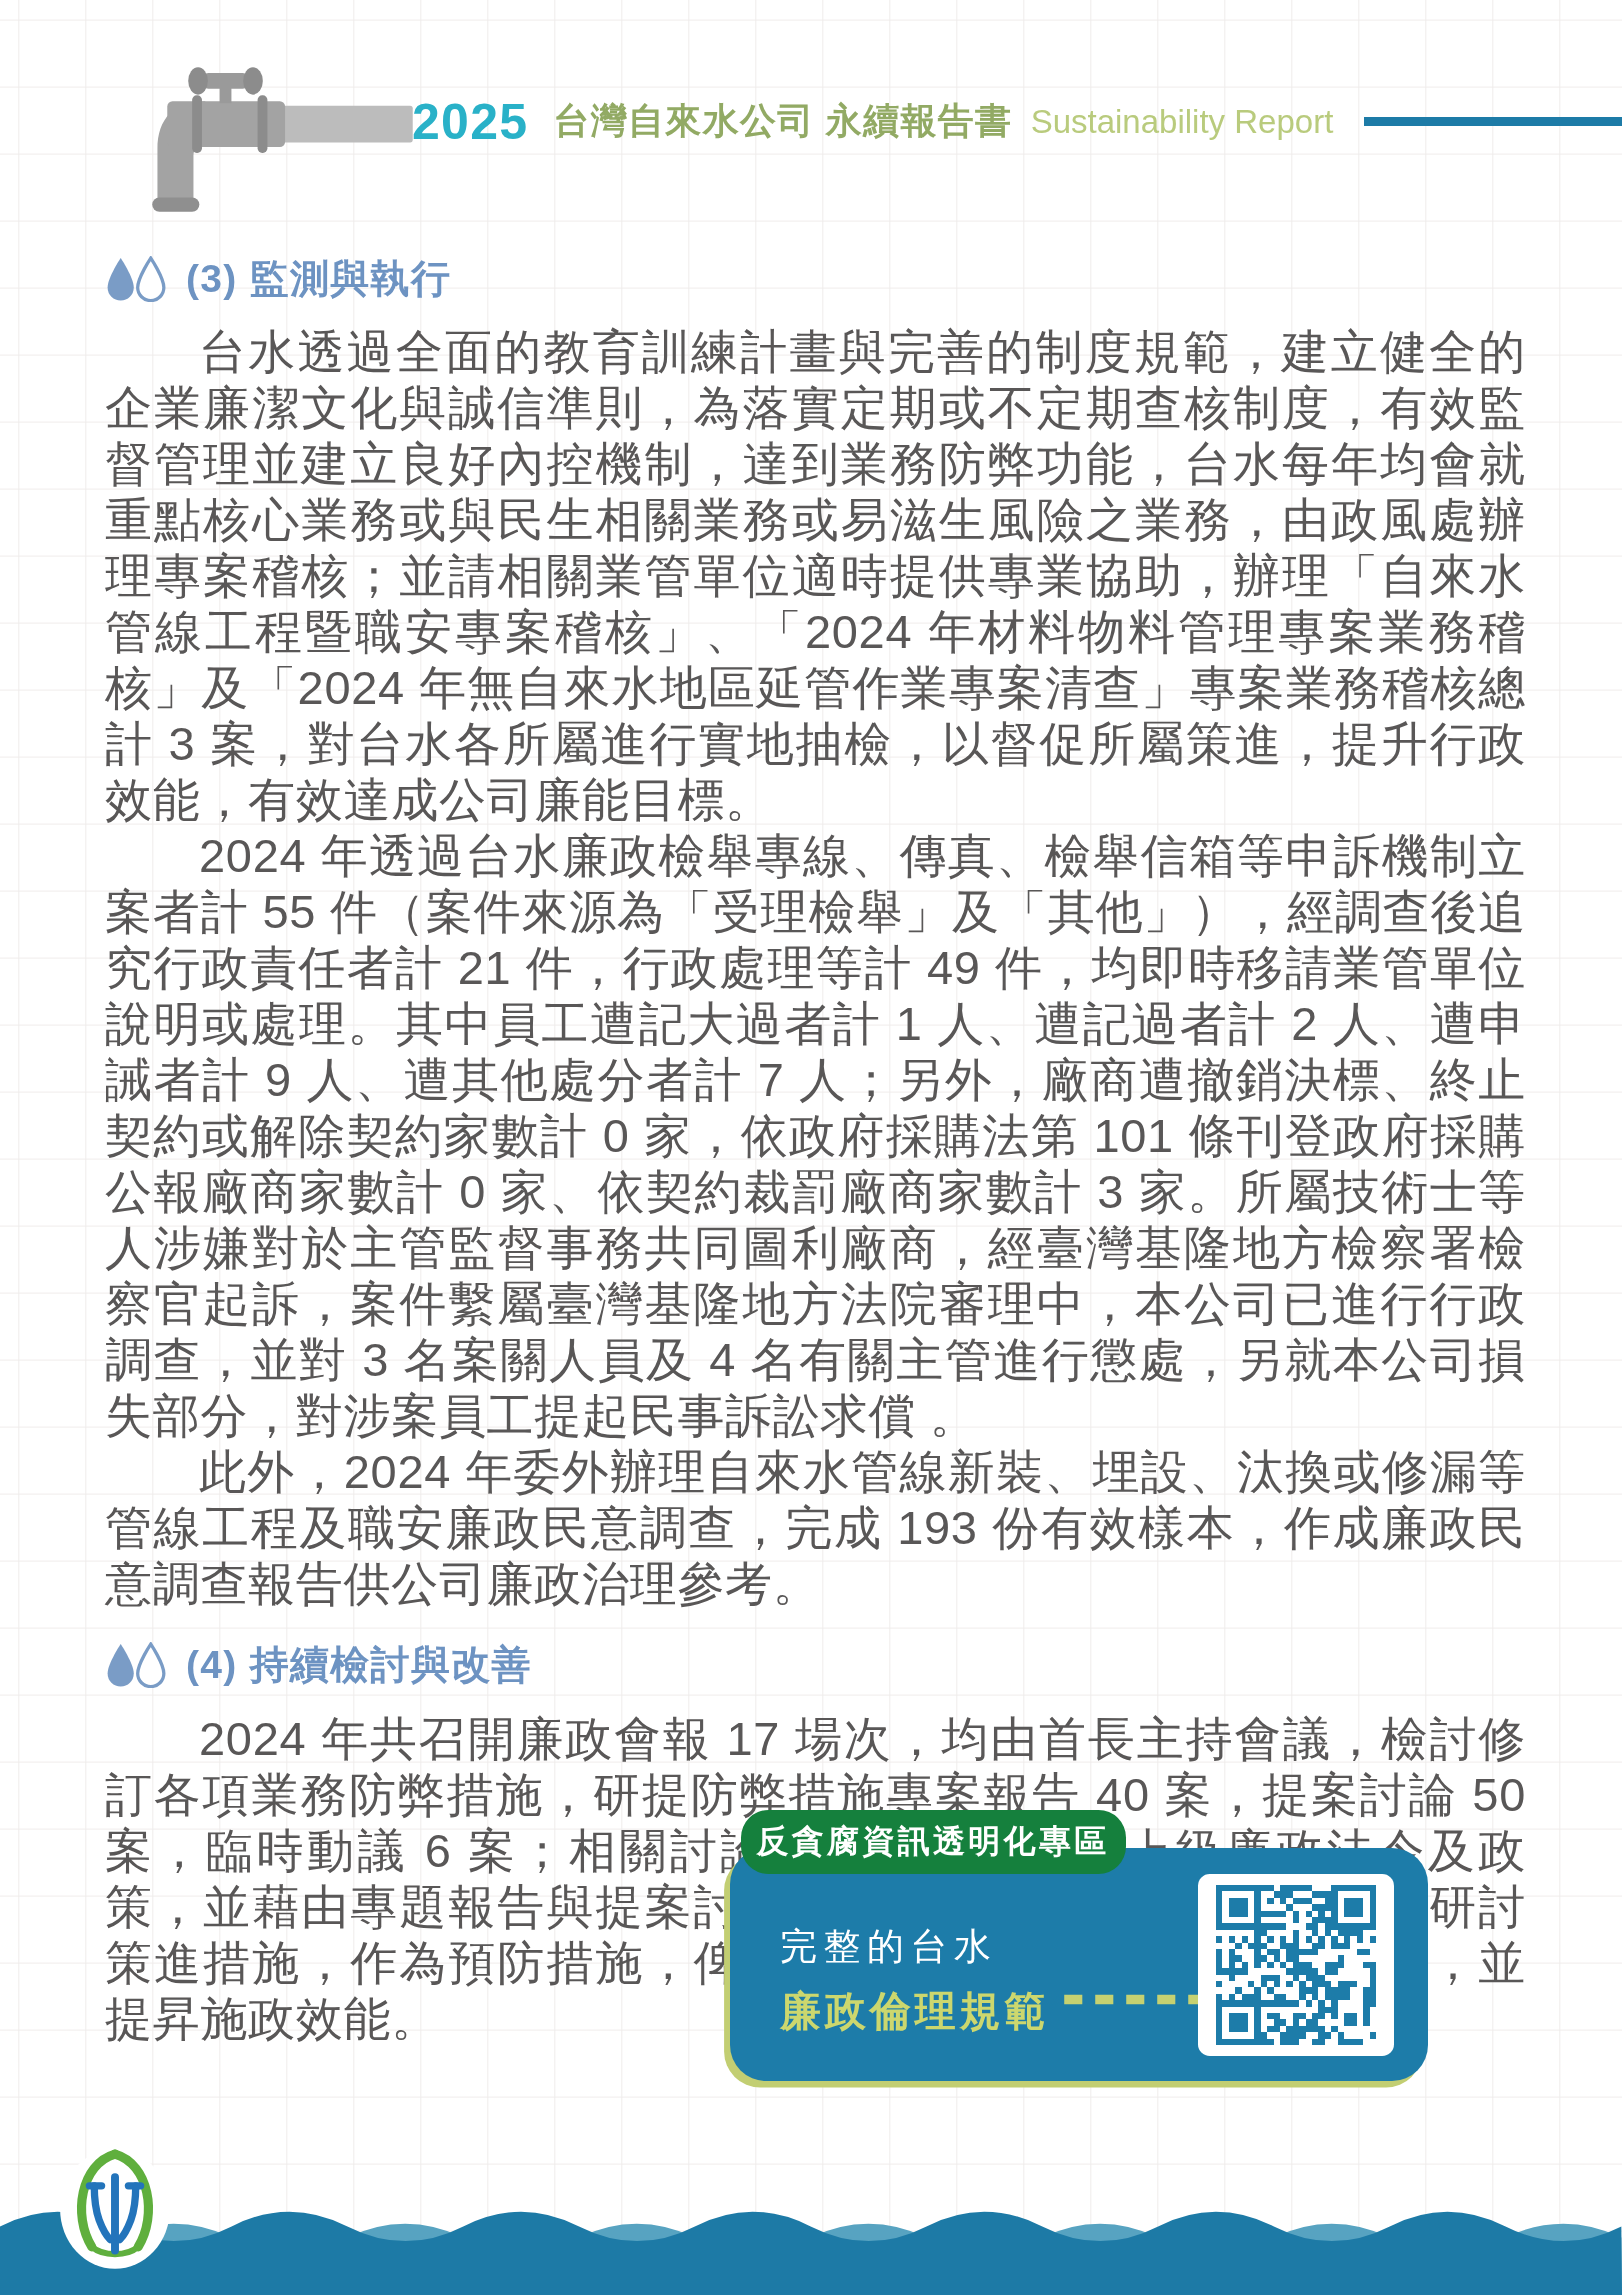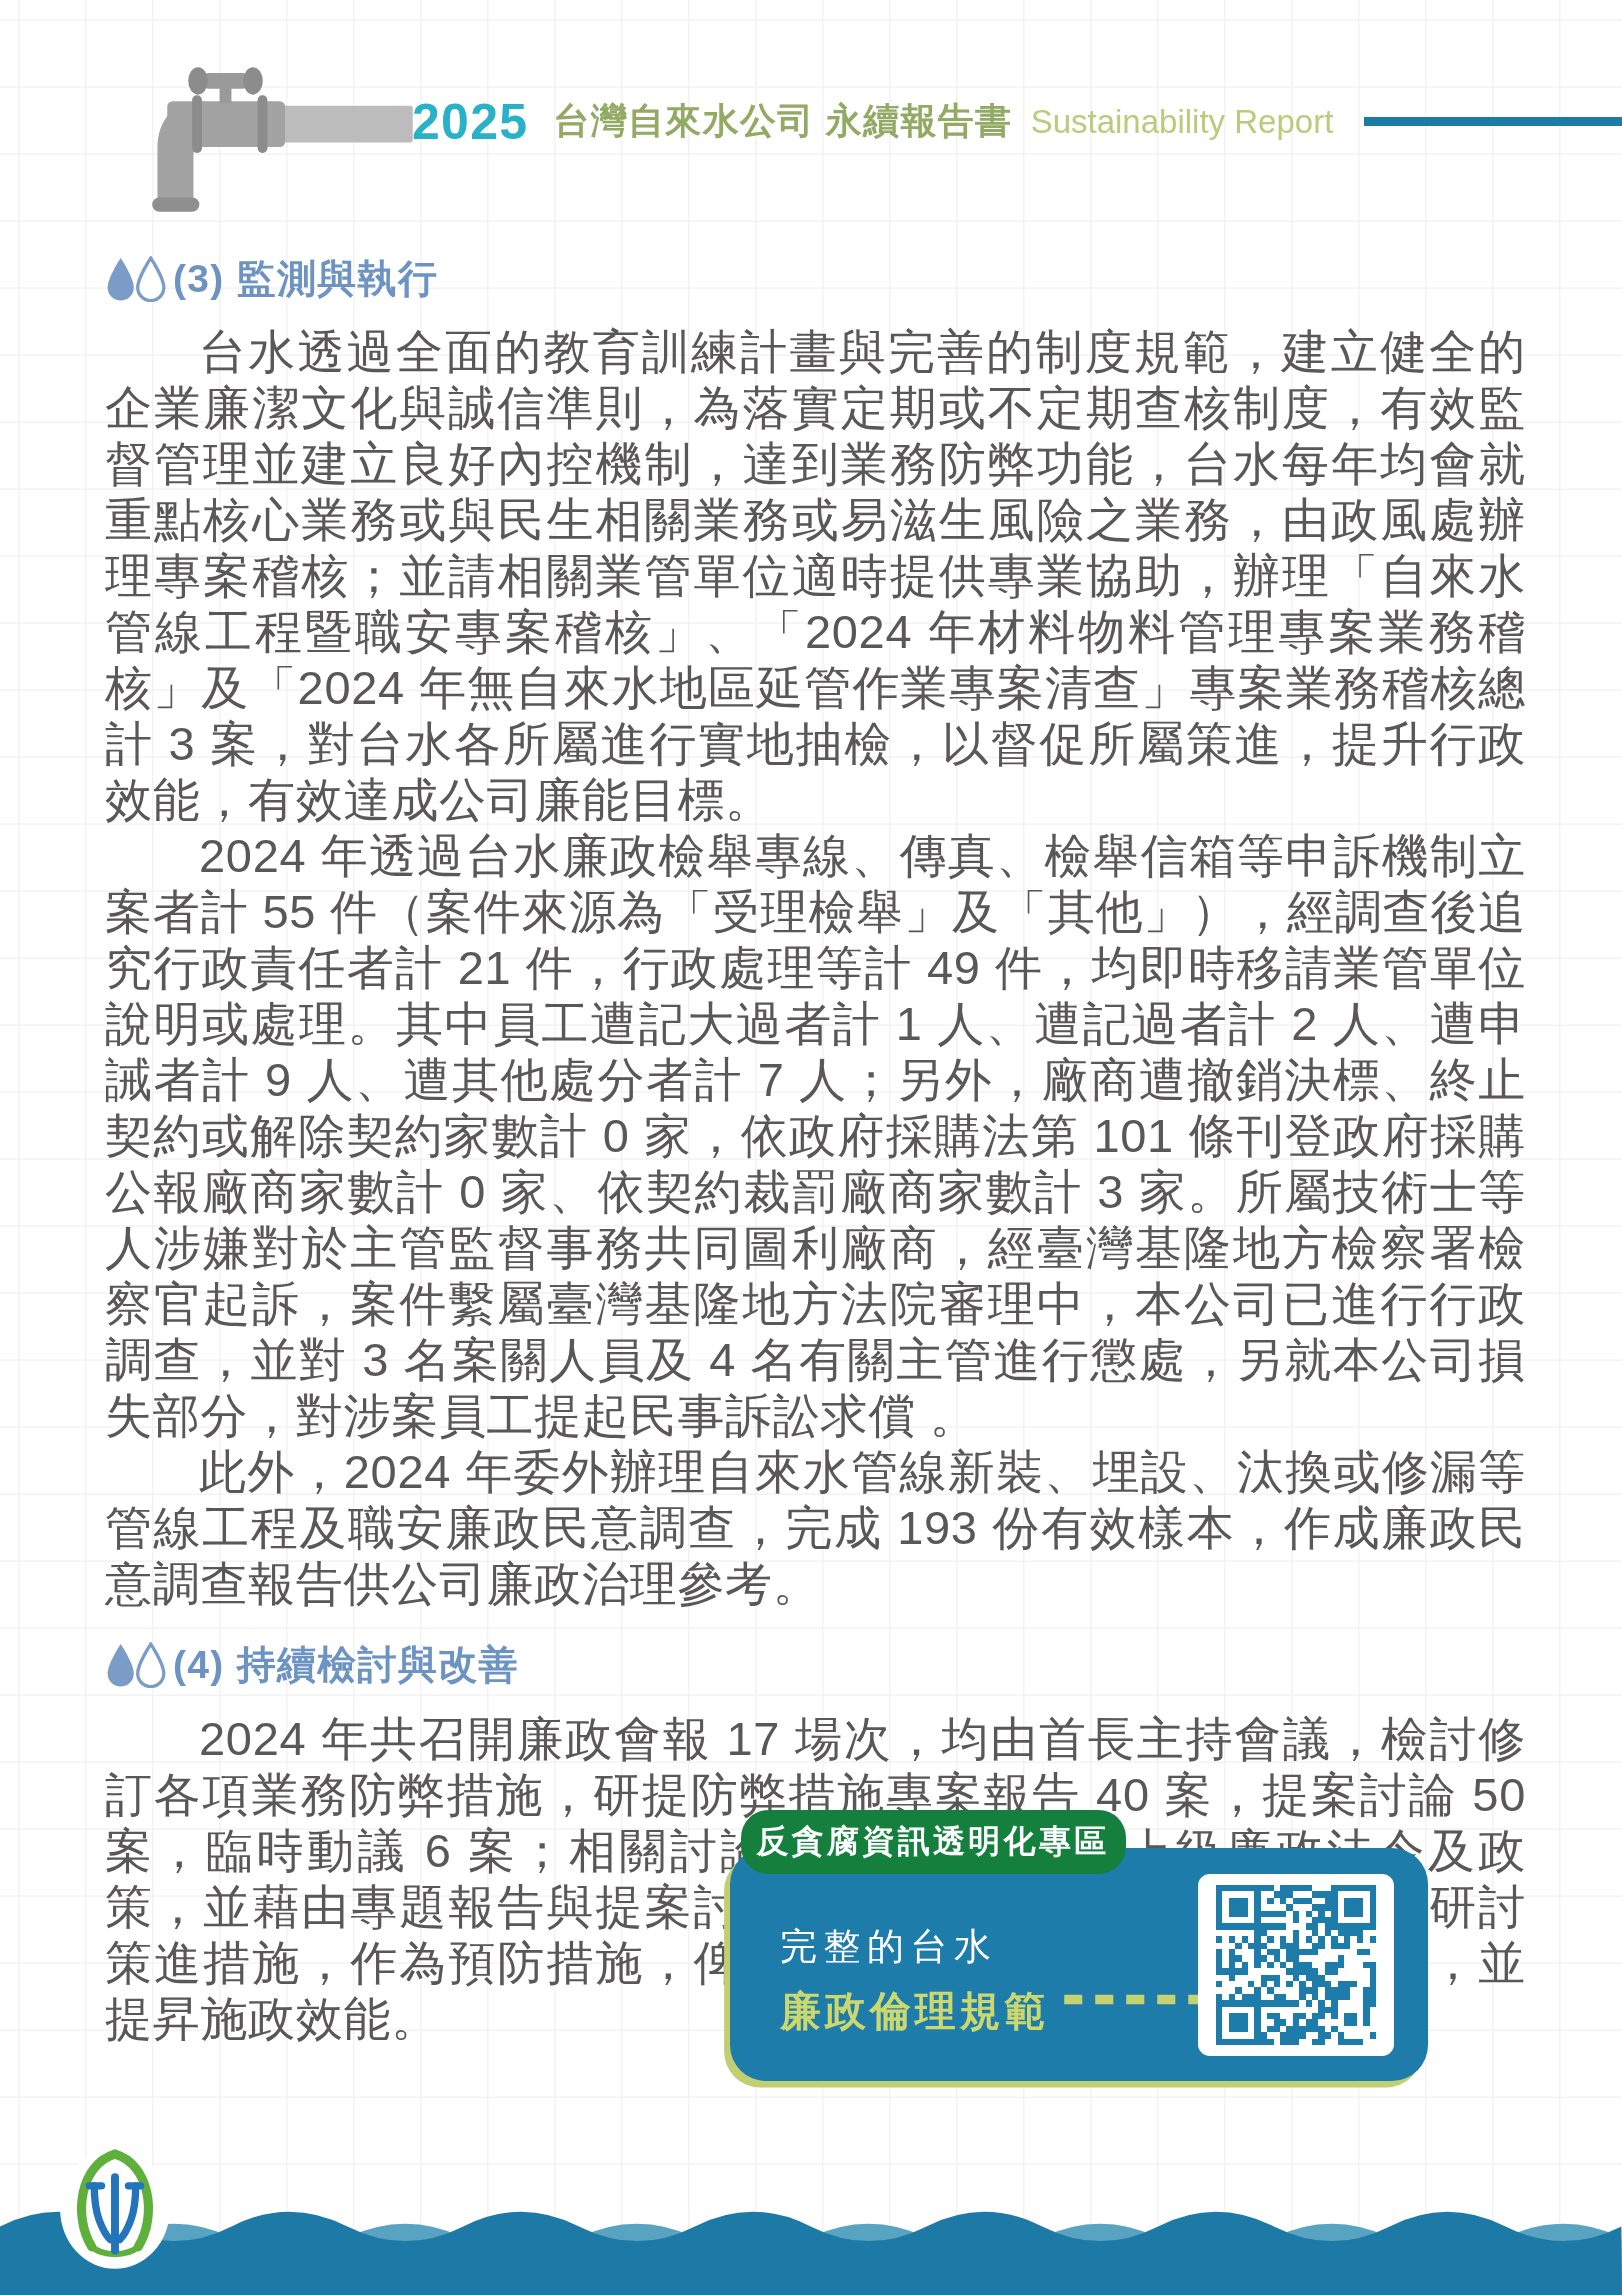--- a/index.html
+++ b/index.html
@@ -18,21 +18,21 @@
   
   .hdr-row{position:absolute;left:412px;right:0;top:90px;height:63px;display:flex;align-items:center;}
   .hdr-year{font-size:50px;font-weight:bold;color:#29b1c8;letter-spacing:1.3px;}
   .hdr-zh{font-size:36px;font-weight:bold;color:#92aa64;margin-left:25px;letter-spacing:1.3px;white-space:nowrap;}
   .hdr-en{font-size:33px;color:#b9cb7d;margin-left:18.3px;white-space:nowrap;}
   .hdr-rule{flex:1;height:9.8px;background:#1d7ba7;margin-left:31px;}
   .faucet{position:absolute;left:128px;top:65px;}
 
   
   .content{position:absolute;left:105px;top:252px;width:1421px;color:#595757;}
-  .sec-heading{display:flex;align-items:center;margin:0 0 18.3px 0;
+  .sec-heading{display:flex;align-items:center;gap:13px;margin:0 0 18.3px 0;
     font-size:39px;font-weight:bold;color:#6d93c2;letter-spacing:1.3px;}
   .sec-heading.second{margin-top:26px;}
   .drops{flex:0 0 auto;display:inline-flex;}
   .para{margin:0;font-size:47px;line-height:56px;text-align:justify;text-indent:2em;
     letter-spacing:0.7px;color:#595757;}
 
   
   .info-box{position:absolute;left:730px;top:1848px;width:698px;height:233px;
     background:#1d7ca9;border-radius:36px;box-shadow:-5.9px 6.5px 0 #c2ce72;}
   .info-tag{position:absolute;left:10.5px;top:-38px;width:385px;height:64px;

